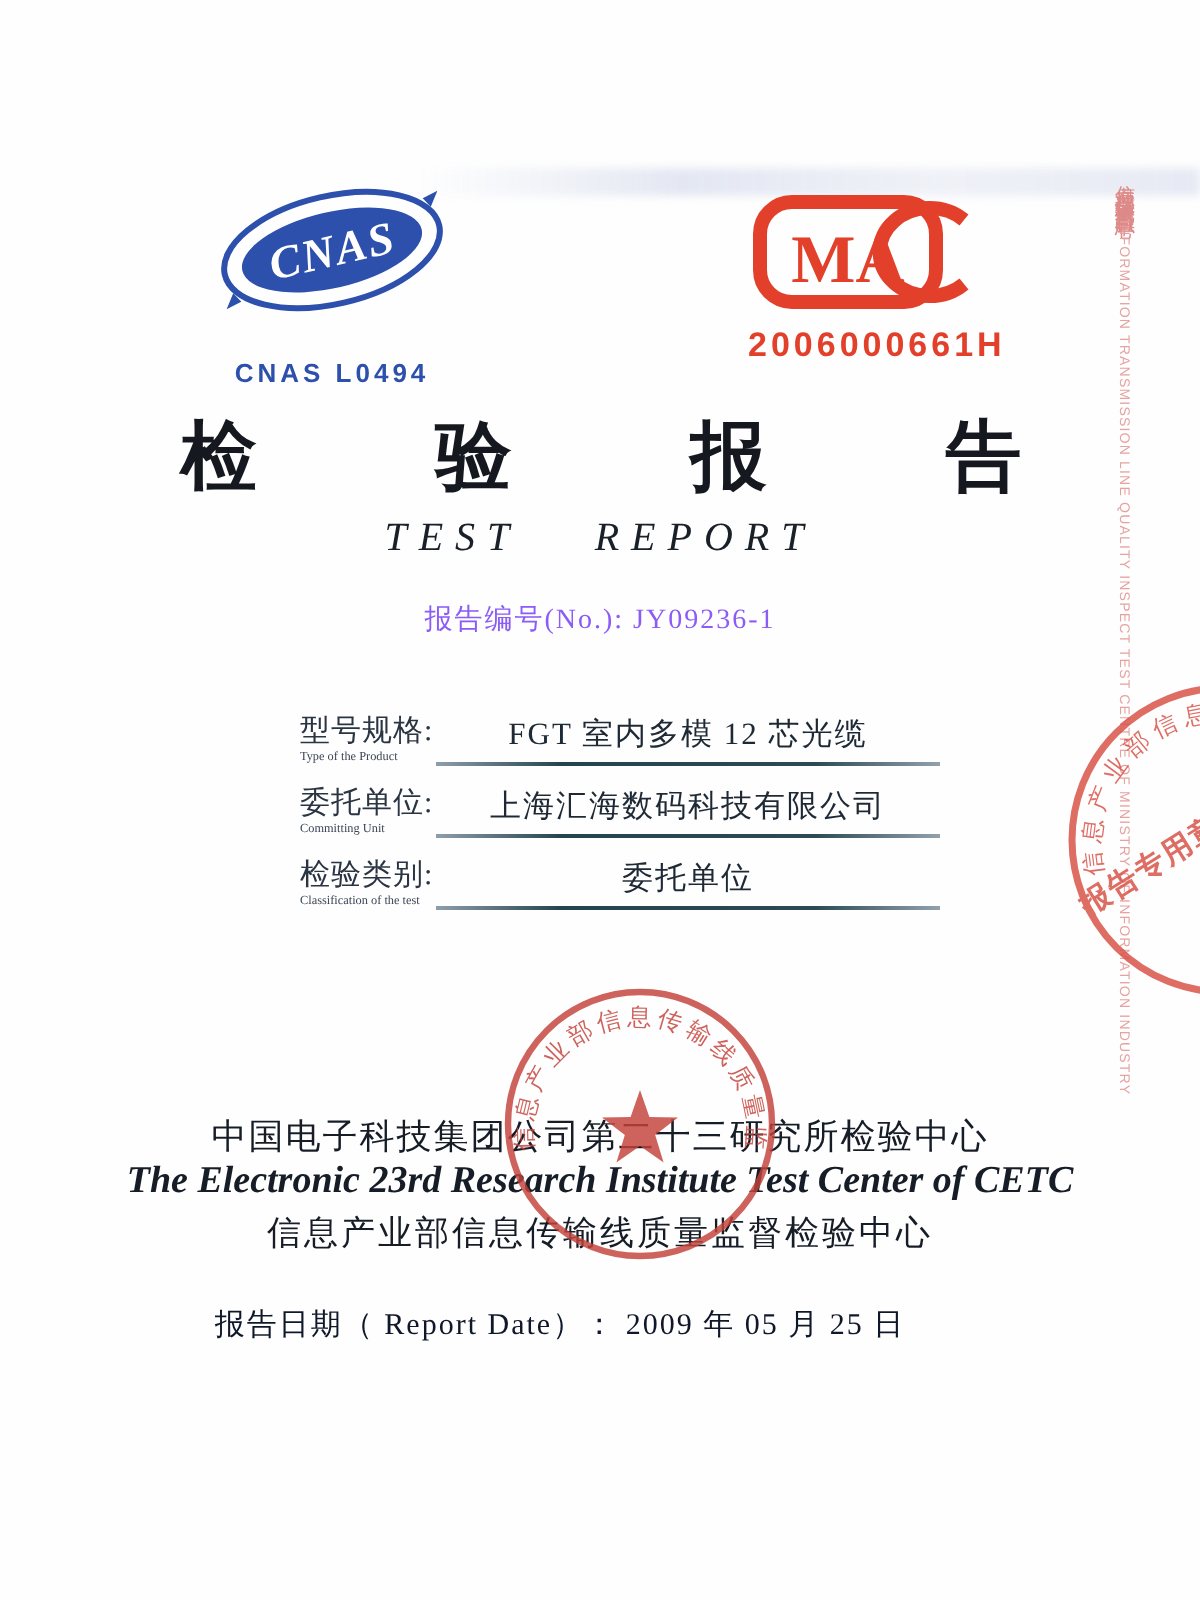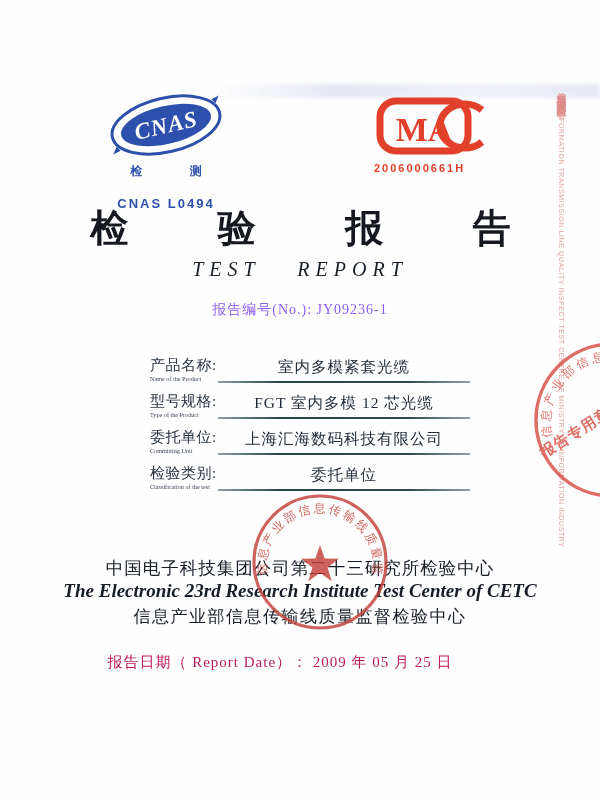--- a/index.html
+++ b/index.html
@@ -12,21 +12,21 @@
   
   .smudge{position:absolute;left:210px;top:84px;width:390px;height:14px;
     background:linear-gradient(to right,rgba(120,140,200,0),rgba(110,130,190,.18),rgba(110,130,190,.10),rgba(110,130,190,.16));
     filter:blur(2px);}
   
   .cnas{position:absolute;left:98px;top:92px;width:136px;text-align:center;color:#2d50ac;}
   .cnas .sub1{font-weight:bold;font-size:12px;letter-spacing:22px;padding-left:22px;margin-top:1px;font-family:"Liberation Sans",sans-serif;}
   .cnas .sub2{font-weight:bold;font-size:13px;letter-spacing:2px;margin-top:16px;font-family:"Liberation Sans",sans-serif;}
   
   .cma{position:absolute;left:370px;top:96px;width:130px;text-align:center;color:#e2402a;}
-  .cma .num{font-weight:bold;font-size:11px;letter-spacing:2px;margin-top:0;font-family:"Liberation Sans",sans-serif;text-align:left;padding-left:4px;}
+  .cma .num{font-weight:bold;font-size:17px;letter-spacing:2px;margin-top:0;font-family:"Liberation Sans",sans-serif;text-align:left;padding-left:4px;}
   
   .title-block{position:absolute;left:0;top:203px;width:600px;text-align:center;}
   .title-cn{font-size:38px;font-weight:bold;letter-spacing:40px;padding-left:41px;margin:0;color:#15191f;}
   .title-en{font-size:20px;letter-spacing:6px;word-spacing:26px;margin-top:4px;color:#1a2028;font-style:italic;}
   .report-no{font-size:14px;margin-top:20px;letter-spacing:1px;color:#8b5cf6;}
   
   .fields{position:absolute;left:150px;top:347px;width:320px;}
   .frow{display:flex;align-items:flex-end;height:36px;margin-bottom:0;}
   .flabel{width:68px;flex:none;padding-bottom:1px;}
   .flabel .cn{font-size:15px;color:#2a3442;letter-spacing:.5px;white-space:nowrap;}
@@ -34,21 +34,21 @@
   .fval{flex:1;text-align:center;font-size:15.5px;color:#1e2935;padding-bottom:3px;
     border-bottom:2px solid #37535f;
     border-image:linear-gradient(to right,#8fa0ac,#24444f 25%,#2c4a55 75%,#93a3ae) 1;
     letter-spacing:1px;white-space:nowrap;}
   
   .institute{position:absolute;left:0;top:556px;width:600px;text-align:center;color:#161d27;}
   .inst-cn1{font-size:17.5px;letter-spacing:1px;}
   .inst-en1{font-size:19px;font-weight:bold;margin-top:0px;font-style:italic;}
   .inst-cn2{font-size:17px;letter-spacing:1.5px;margin-top:3px;}
   .inst-en2{font-size:12.5px;font-weight:bold;margin-top:1px;}
-  .date-line{position:absolute;left:0;top:653px;width:560px;text-align:center;font-size:15px;letter-spacing:1px;color:#be185d;}
+  .date-line{position:absolute;left:0;top:653px;width:560px;text-align:center;font-size:15px;letter-spacing:1px;color:#0f172a;}
   
   .seal-center{position:absolute;left:245px;top:487px;width:150px;height:150px;opacity:.82;z-index:5;}
   .seal-right{position:absolute;left:526px;top:336px;width:170px;height:170px;opacity:.85;z-index:5;}
   
   .side-strip{position:absolute;left:552px;top:84px;height:712px;z-index:1;
     writing-mode:vertical-rl;color:#e0928e;white-space:nowrap;}
   .side-cn{font-size:10px;letter-spacing:1px;color:#dd8a88;font-family:"Liberation Sans",sans-serif;}
   .side-en{font-size:7px;letter-spacing:.6px;color:#e5a3a0;font-family:"Liberation Sans",sans-serif;margin-top:4px;}
 </style>
 </head>
@@ -61,21 +61,20 @@
   <div class="cnas">
     <svg width="136" height="66" viewBox="0 0 136 66">
       <g transform="rotate(-13 68 33)">
         <ellipse cx="68" cy="33" rx="55" ry="27" fill="none" stroke="#2d50ac" stroke-width="3"></ellipse>
         <ellipse cx="68" cy="33" rx="46" ry="19" fill="#2d50ac"></ellipse>
         <path d="M 118,18 l 8,-2 -5,7 z" fill="#2d50ac"></path>
         <path d="M 18,48 l -8,2 5,-7 z" fill="#2d50ac"></path>
         <text x="68" y="41" text-anchor="middle" font-size="23" font-style="italic" font-weight="bold" fill="#ffffff" font-family="Liberation Serif,serif" letter-spacing="1">CNAS</text>
       </g>
     </svg>
-    <div class="sub1">检 测</div>
     <div class="sub2">CNAS L0494</div>
   </div>
 
   <div class="cma">
     <svg width="130" height="62" viewBox="0 0 130 62">
       <rect x="10" y="5" width="88" height="50" rx="16" fill="none" stroke="#e2402a" stroke-width="7"></rect>
       <path d="M 112,14 A 25,22 0 1 0 112,46" fill="none" stroke="#e2402a" stroke-width="7"></path>
       <text x="54" y="45" text-anchor="middle" font-size="34" font-weight="bold" fill="#e2402a" font-family="Liberation Serif,serif">MA</text>
     </svg>
     <div class="num">2006000661H</div>
@@ -84,27 +83,20 @@
   <div class="title-block">
     <div class="title-cn">检 验 报 告</div>
     <div class="title-en">TEST REPORT</div>
     <div class="report-no">
       <span>报告编号(No.):</span>
       <span>JY09236-1</span>
     </div>
   </div>
 
   <div class="fields">
-    <div class="frow">
-      <div class="flabel">
-        <div class="cn">产品名称:</div>
-        <div class="en">Name of the Product</div>
-      </div>
-      <div class="fval">室内多模紧套光缆</div>
-    </div>
     <div class="frow">
       <div class="flabel">
         <div class="cn">型号规格:</div>
         <div class="en">Type of the Product</div>
       </div>
       <div class="fval">FGT 室内多模 12 芯光缆</div>
     </div>
     <div class="frow">
       <div class="flabel">
         <div class="cn">委托单位:</div>

